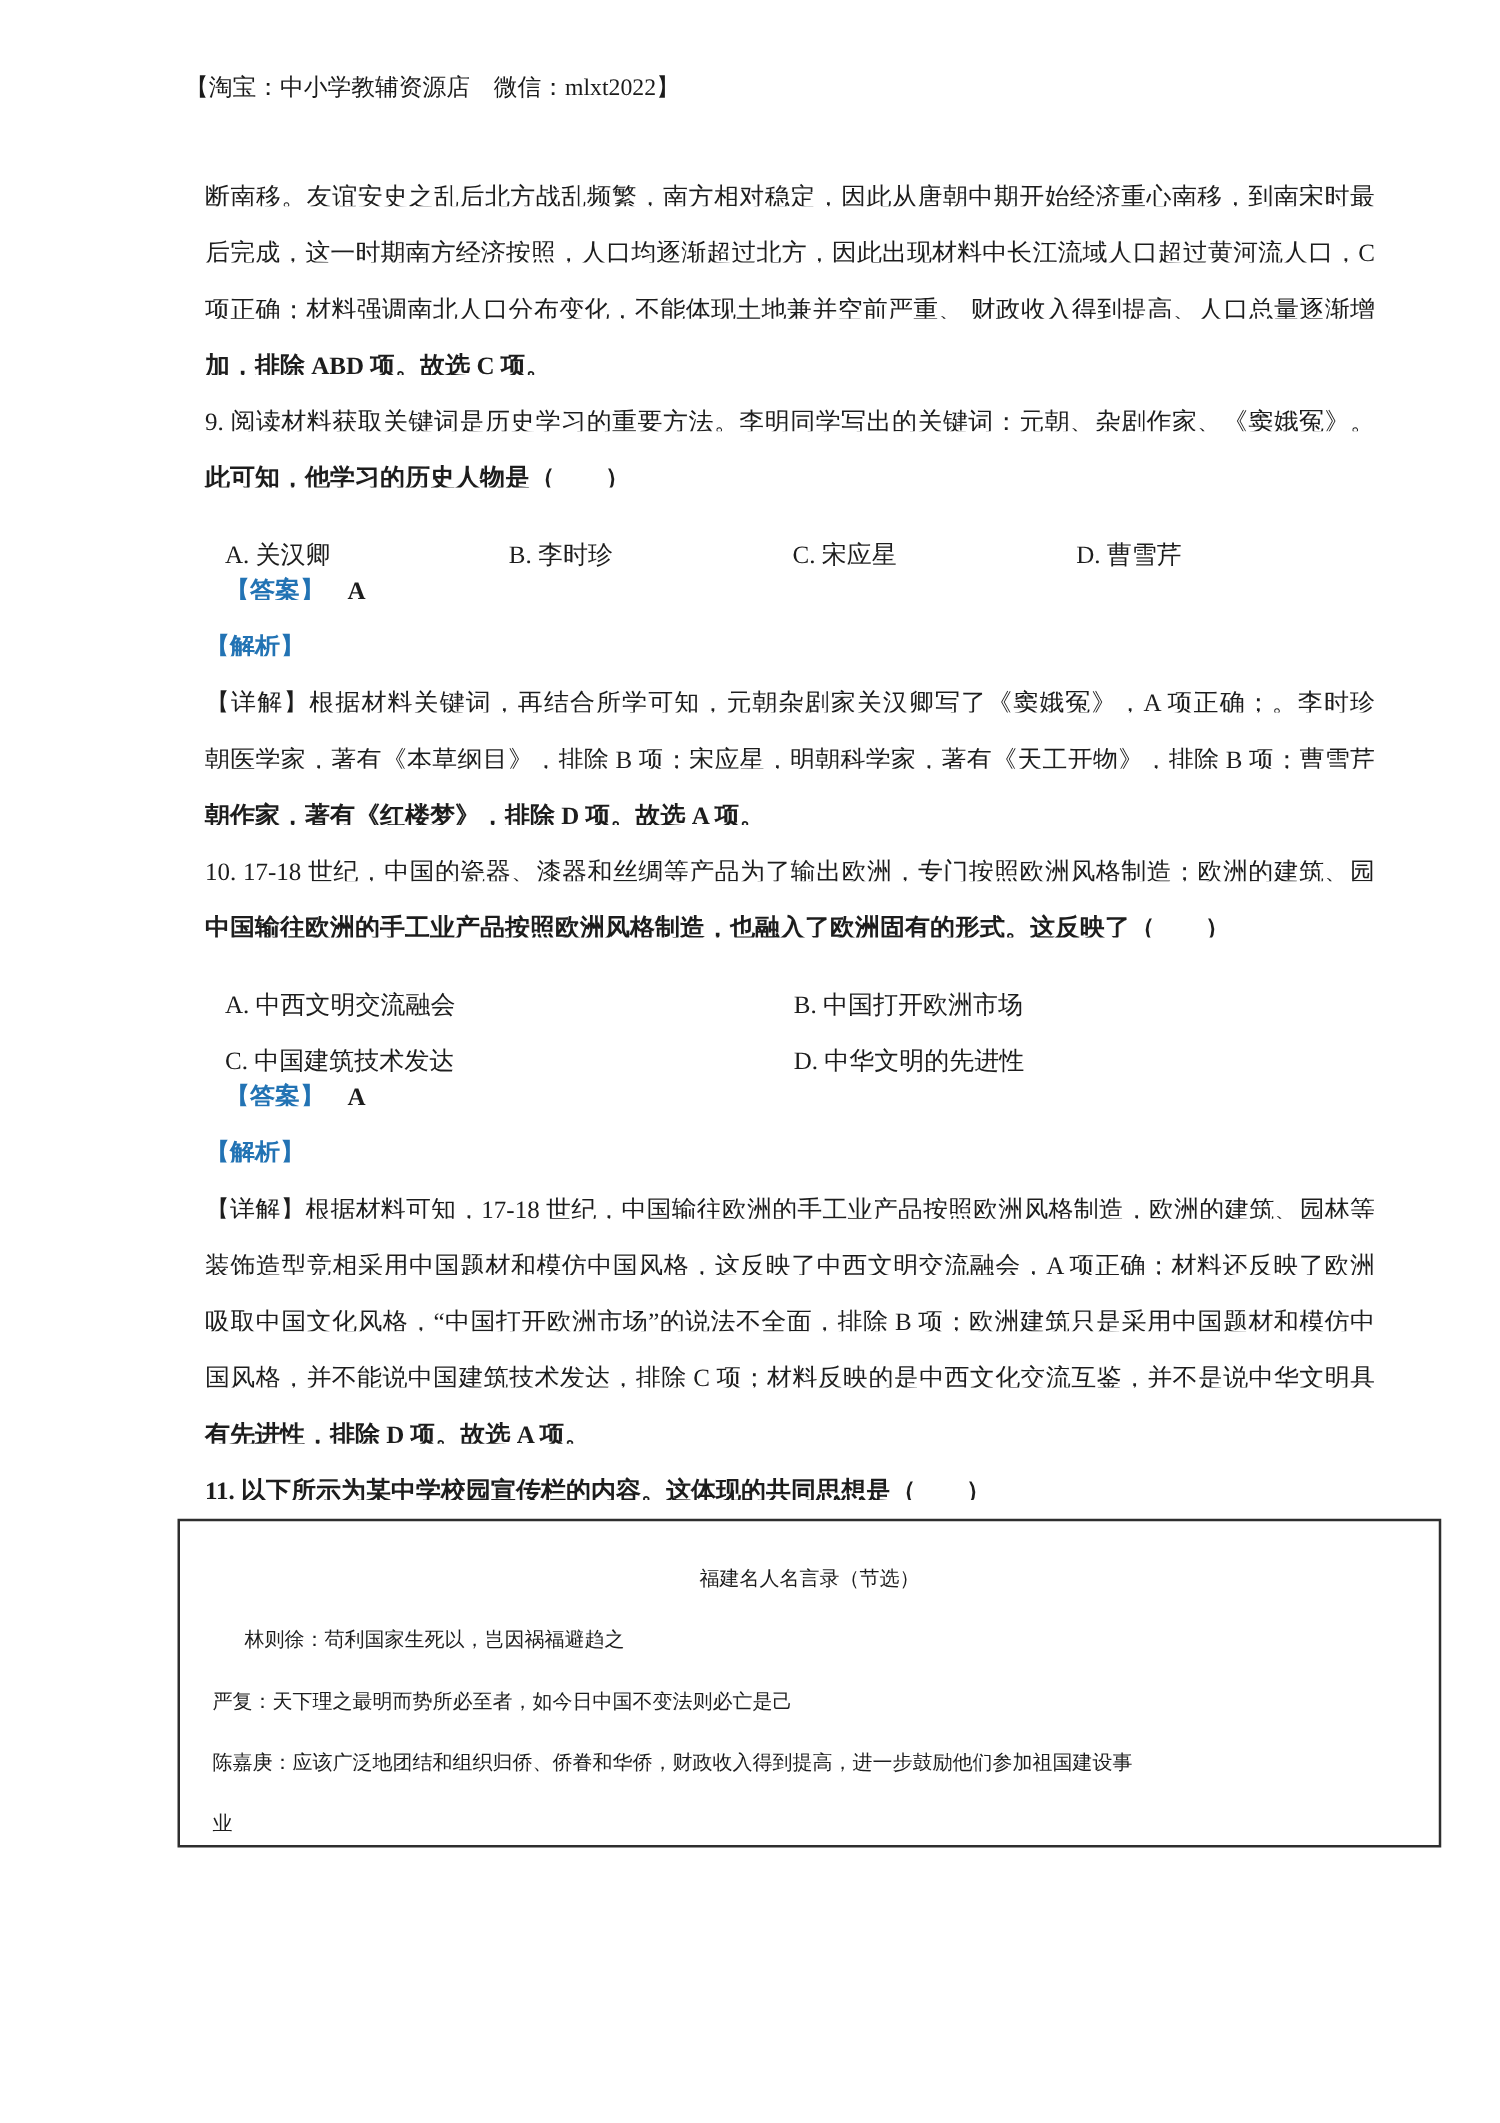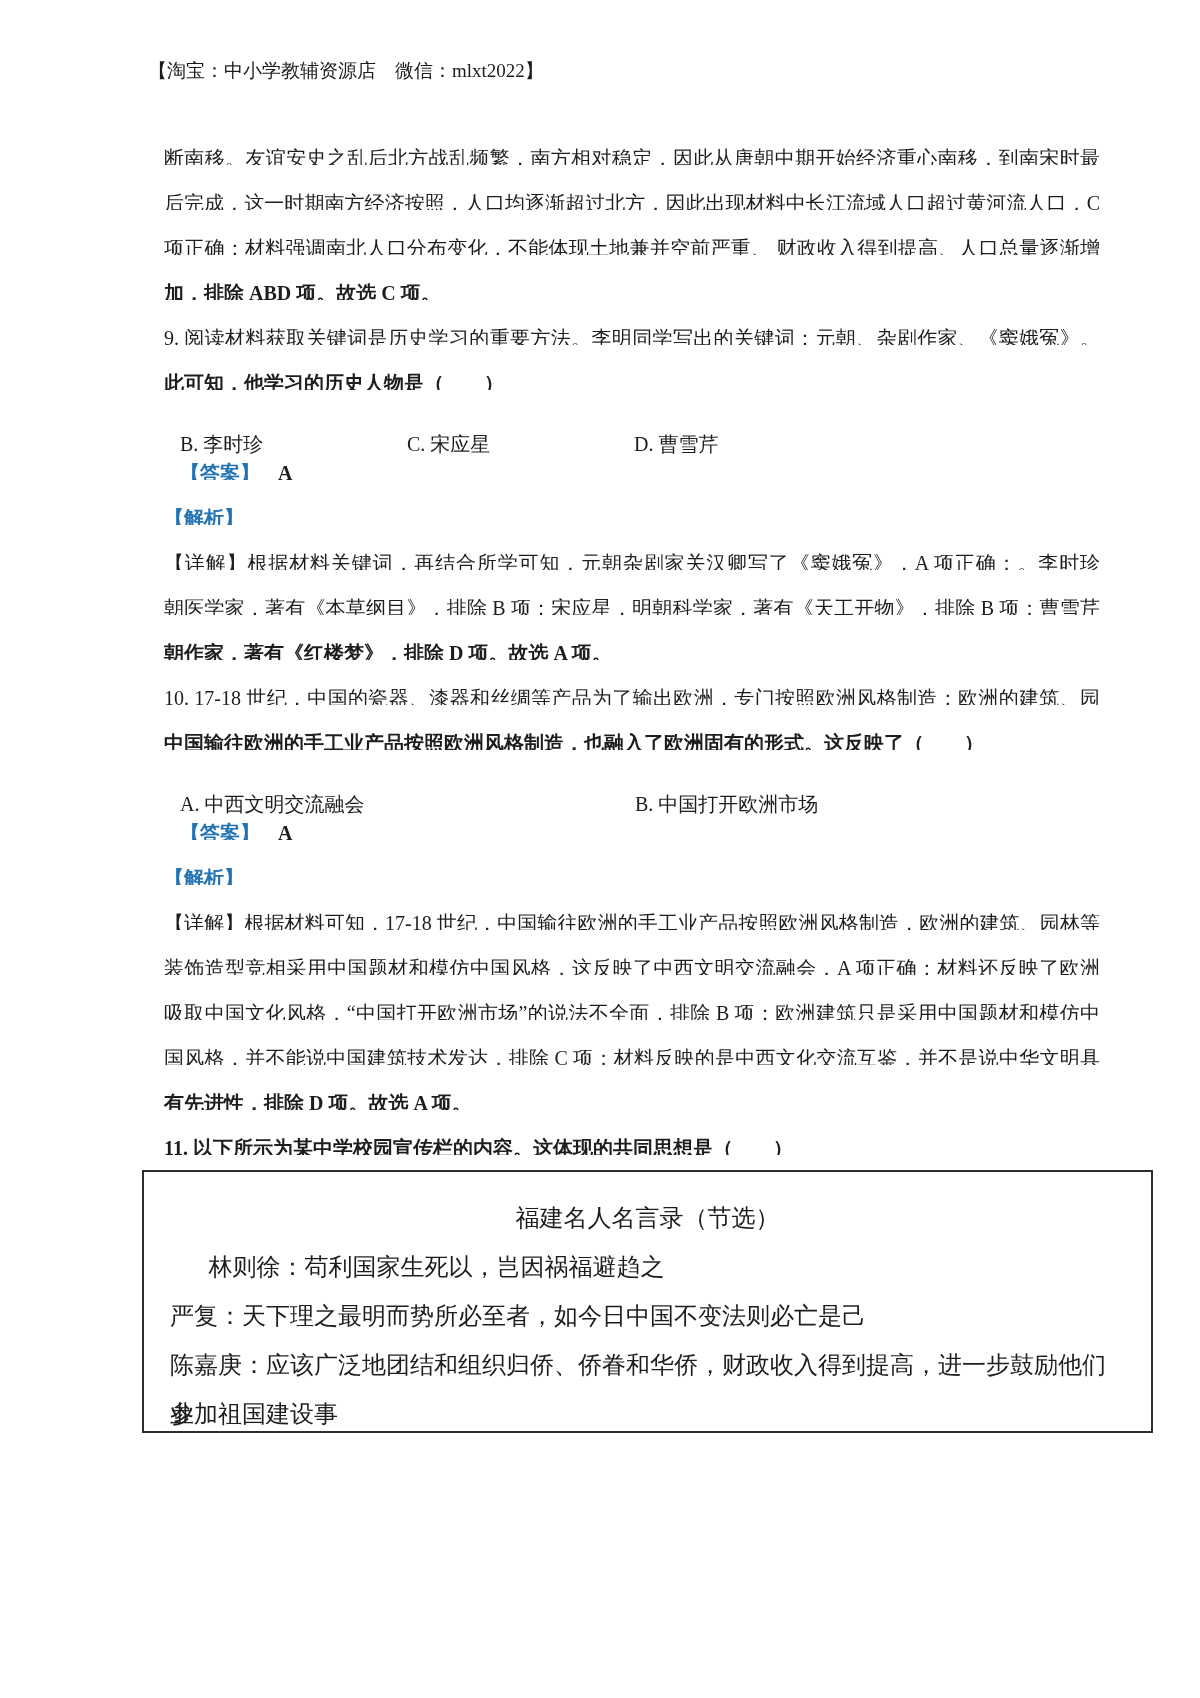--- a/index.html
+++ b/index.html
@@ -19,21 +19,21 @@
   .opt-row { display: flex; height: 45px; line-height: 45px; }
   .opt-4 { width: 227px; }
   .opt-2 { width: 455px; }
   .ans-label { color: var(--accent); }
   .ans-value { color: var(--ink); padding-left: 2px; }
   .analysis { color: var(--accent); }
   .quote-box {
     margin-top: 15px; margin-left: -6px; width: 1011px;
     border: 2px solid var(--border);
     padding: 6px 10px 8px 10px;
-    font-size: 24px;
+    font-size: 16px;
   }
   .box-title { text-align: center; line-height: 49px; height: 49px; }
   .box-line  { line-height: 49px; height: 49px; }
   .box-indent { text-indent: 1.6em; }
 </style>
 </head>
 <body>
 
 <div class="page">
 
@@ -43,40 +43,45 @@
 
     <div class="jline">断南移。友谊安史之乱后北方战乱频繁，南方相对稳定，因此从唐朝中期开始经济重心南移，到南宋时最</div>
     <div class="jline">后完成，这一时期南方经济按照，人口均逐渐超过北方，因此出现材料中长江流域人口超过黄河流人口，C</div>
     <div class="jline">项正确；材料强调南北人口分布变化，不能体现土地兼并空前严重、 财政收入得到提高、人口总量逐渐增</div>
     <div class="line">加，排除 ABD 项。故选 C 项。</div>
 
     <div class="jline">9. 阅读材料获取关键词是历史学习的重要方法。李明同学写出的关键词：元朝、杂剧作家、《窦娥冤》。据</div>
     <div class="line">此可知，他学习的历史人物是（　　）</div>
 
     <div class="opt-row">
+      <div class="opt-4">A. 关汉卿</div>
       <div class="opt-4">B. 李时珍</div>
       <div class="opt-4">C. 宋应星</div>
       <div class="opt-4">D. 曹雪芹</div>
     </div>
 
     <div class="line">
       <span class="ans-label">【答案】</span><span class="ans-value">A</span>
     </div>
     <div class="line analysis">【解析】</div>
 
     <div class="jline">【详解】根据材料关键词，再结合所学可知，元朝杂剧家关汉卿写了《窦娥冤》，A 项正确；。李时珍　明</div>
     <div class="jline">朝医学家，著有《本草纲目》，排除 B 项；宋应星，明朝科学家，著有《天工开物》，排除 B 项；曹雪芹清</div>
     <div class="line">朝作家，著有《红楼梦》，排除 D 项。故选 A 项。</div>
 
     <div class="jline">10. 17-18 世纪，中国的瓷器、漆器和丝绸等产品为了输出欧洲，专门按照欧洲风格制造；欧洲的建筑、园</div>
     <div class="line">中国输往欧洲的手工业产品按照欧洲风格制造，也融入了欧洲固有的形式。这反映了（　　）</div>
 
     <div class="opt-row">
       <div class="opt-2">A. 中西文明交流融会</div>
       <div class="opt-2">B. 中国打开欧洲市场</div>
+    </div>
+    <div class="opt-row">
+      <div class="opt-2">C. 中国建筑技术发达</div>
+      <div class="opt-2">D. 中华文明的先进性</div>
     </div>
 
     <div class="line">
       <span class="ans-label">【答案】</span><span class="ans-value">A</span>
     </div>
     <div class="line analysis">【解析】</div>
 
     <div class="jline">【详解】根据材料可知，17-18 世纪，中国输往欧洲的手工业产品按照欧洲风格制造，欧洲的建筑、园林等</div>
     <div class="jline">装饰造型竞相采用中国题材和模仿中国风格，这反映了中西文明交流融会，A 项正确；材料还反映了欧洲</div>
     <div class="jline">吸取中国文化风格，“中国打开欧洲市场”的说法不全面，排除 B 项；欧洲建筑只是采用中国题材和模仿中</div>

